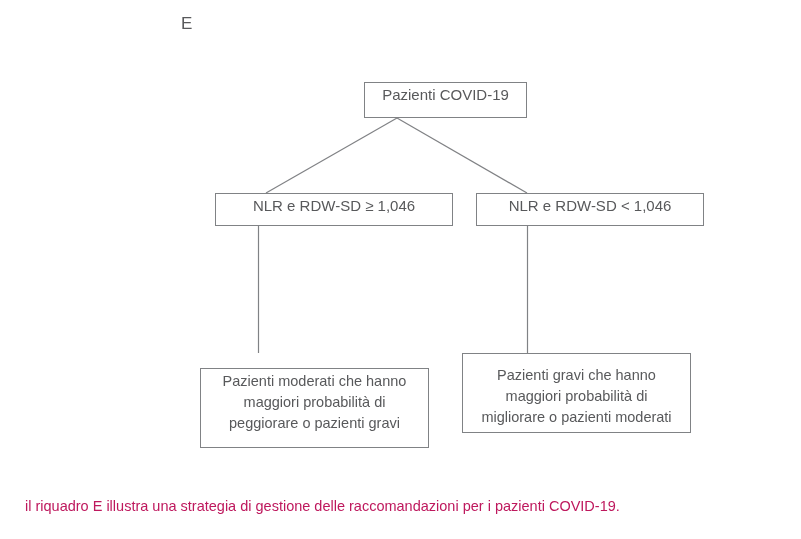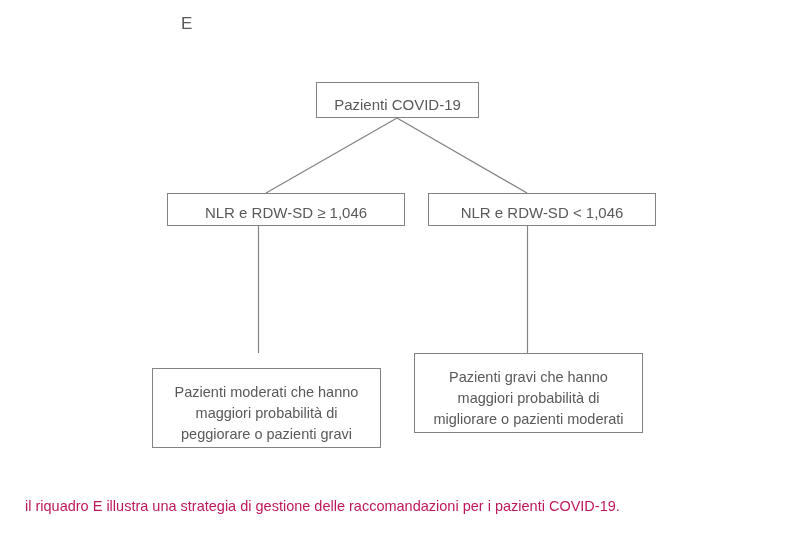--- a/index.html
+++ b/index.html
@@ -43,27 +43,28 @@
     pointer-events: none;
   }
 
   
   .node {
     position: absolute;
     box-sizing: border-box;
     border: 1px solid #808285;
     background: #ffffff;
     display: flex;
-    align-items: flex-end;
+    align-items: flex-start;
     justify-content: center;
     text-align: center;
     color: #58595b;
     font-size: 15px;
     line-height: 20px;
     padding: 2px 6px;
+    margin-left: 48px;
   }
 
   .node-root {
     left: 316px;
     top: 82px;
     width: 163px;
     height: 36px;
   }
 
   .node-branch-left {
@@ -89,21 +90,21 @@
     line-height: 21px;
   }
 
   .node-leaf-right {
     left: 414px;
     top: 353px;
     width: 229px;
     height: 80px;
     font-size: 14.5px;
     line-height: 21px;
-    padding: 2px 1px;
+    padding: 11px 1px;
   }
 
   .node-text {
     display: block;
     white-space: pre-line;
   }
 
   
   .caption {
     position: absolute;

